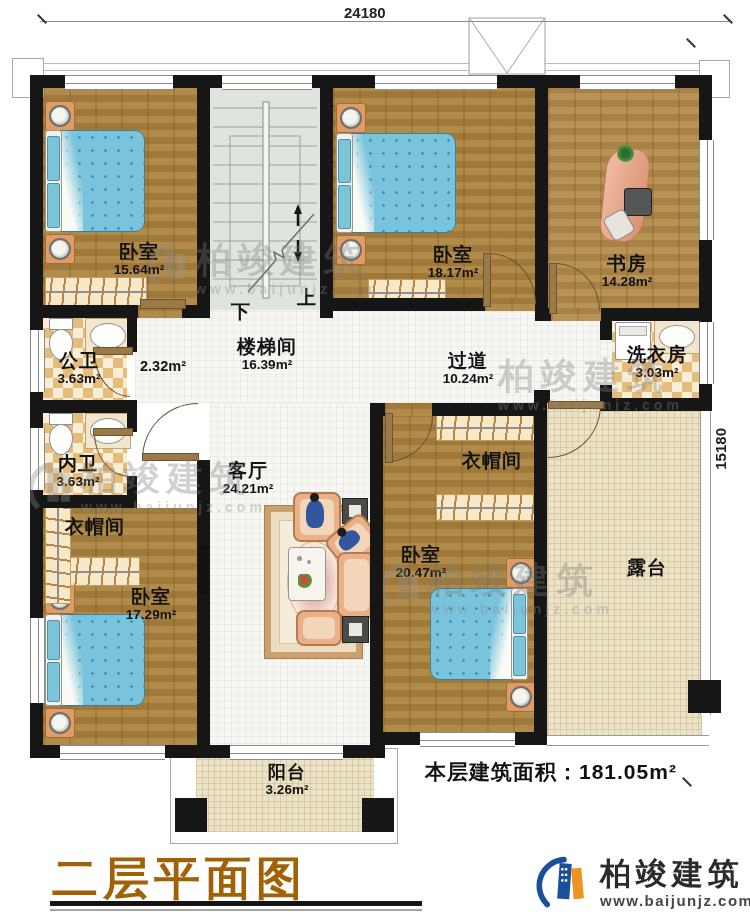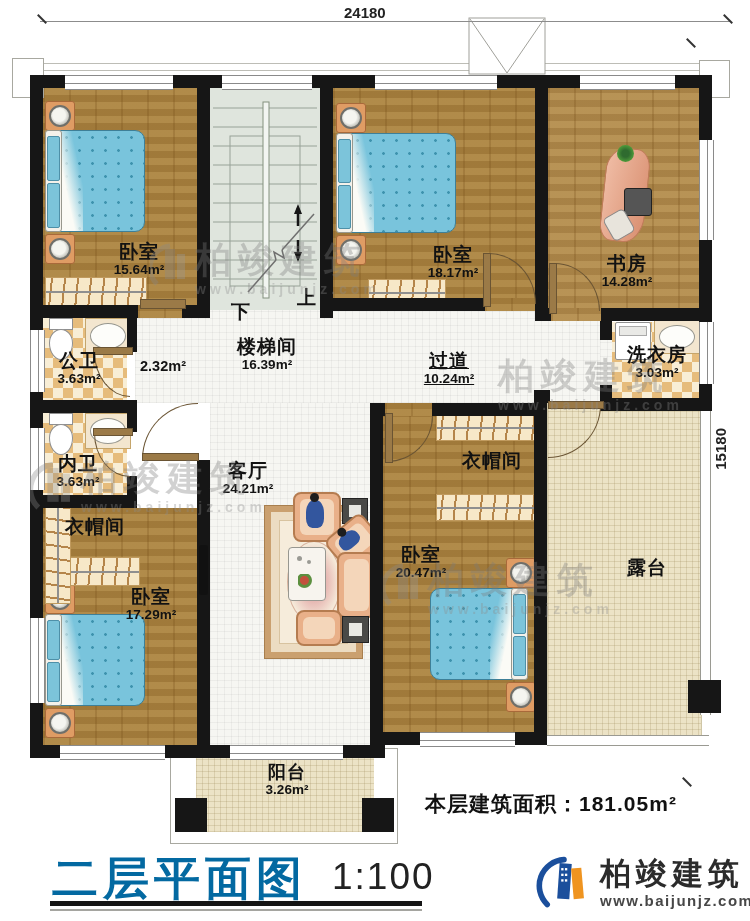--- a/index.html
+++ b/index.html
@@ -81,21 +81,21 @@
   .stairlab{position:absolute;font-size:19px;font-weight:700;color:#121212;z-index:26;}
   
   .wm{position:absolute;display:flex;align-items:flex-start;gap:5px;opacity:.34;z-index:30;pointer-events:none;}
   .wm-name{font-size:36px;font-weight:800;color:#7c7c7c;letter-spacing:7px;line-height:1;}
   .wm-url{font-size:14px;font-weight:700;color:#8d8d8d;letter-spacing:4px;margin-top:3px;}
   
   .dimline{position:absolute;background:#8c8c8c;z-index:3;}
   .dimtext{position:absolute;font-size:15px;font-weight:700;color:#222;background:#fff;padding:0 6px;z-index:4;}
   .tick{position:absolute;width:12px;height:2px;background:#333;transform:rotate(45deg);z-index:4;}
   .stats{position:absolute;color:#111;font-size:21px;font-weight:600;z-index:26;letter-spacing:1px;}
-  .title-cn{position:absolute;font-size:46px;font-weight:900;color:#0369a1;letter-spacing:5px;z-index:26;}
+  .title-cn{position:absolute;font-size:46px;font-weight:900;color:#a16207;letter-spacing:5px;z-index:26;}
   .title-scale{position:absolute;font-size:37px;font-weight:400;color:#222;letter-spacing:2px;z-index:26;}
   .brand{position:absolute;display:flex;align-items:center;gap:8px;z-index:26;}
   .brand-name{font-size:31px;font-weight:900;color:#2b2b2b;letter-spacing:5px;line-height:1;}
   .brand-url{font-size:15px;font-weight:700;color:#474747;letter-spacing:1.5px;margin-top:3px;}
 </style>
 </head>
 <body>
 
 <div id="canvas">
 
@@ -327,21 +327,21 @@
     <span class="rarea" style="font-size:14.5px;">2.32m²</span>
   </div>
   <div class="rlabel" style="left:79px;top:350px;">
     <span class="rname">公卫</span>
     <span class="rarea">3.63m²</span>
   </div>
   <div class="rlabel" style="left:78px;top:453px;">
     <span class="rname">内卫</span>
     <span class="rarea">3.63m²</span>
   </div>
-  <div class="rlabel" style="left:449px;top:350px;text-decoration:underline;">
+  <div class="rlabel" style="left:468px;top:350px;">
     <span class="rname">过道</span>
     <span class="rarea">10.24m²</span>
   </div>
   <div class="rlabel" style="left:657px;top:344px;">
     <span class="rname">洗衣房</span>
     <span class="rarea">3.03m²</span>
   </div>
   <div class="rlabel" style="left:248px;top:460px;">
     <span class="rname">客厅</span>
     <span class="rarea">24.21m²</span>
@@ -393,26 +393,25 @@
   <div class="wm" style="left:383px;top:562px;">
     <svg width="40" height="46" viewBox="0 0 40 46">
       <path d="M7 42 A 22 22 0 0 1 20 4" fill="none" stroke="#8a8a8a" stroke-width="5"></path>
       <rect x="15" y="7" width="10" height="30" fill="#8a8a8a"></rect>
         <rect x="27" y="12" width="8" height="25" fill="#9a9a9a"></rect>
     </svg>
     <div><span class="wm-name">柏竣建筑</span>
          <div class="wm-url">www.baijunjz.com</div></div>
   </div>
 
-  <div class="stats" style="left:425px;top:758px;margin-top:32px;">
+  <div class="stats" style="left:425px;top:758px;">
     <span>本层建筑面积：</span><span>181.05m²</span>
   </div>
 
   <div class="title-cn" style="left:52px;top:848px;">二层平面图</div>
-  <div class="title-scale" style="left:332px;top:856px;">1:100</div>
   <div class="abs" style="left:50px;top:901px;width:372px;height:5px;background:#151515;z-index:26;"></div>
   <div class="abs" style="left:50px;top:909px;width:372px;height:2px;background:#a5a5a0;z-index:26;"></div>
 
   <div class="brand" style="left:536px;top:855px;">
     <svg width="56" height="56" viewBox="0 0 60 58">
       <path d="M12 52 A 28 28 0 0 1 30 4" fill="none" stroke="#1b4f9c" stroke-width="6" stroke-linecap="round"></path>
       <rect x="24" y="8" width="13" height="38" fill="#1b4f9c" transform="rotate(4 30 27)"></rect>
       <rect x="39" y="13" width="11" height="33" fill="#ef9420" transform="rotate(-5 44 30)"></rect>
       <g fill="#fff">
         <rect x="27" y="13" width="2.5" height="2.5"></rect>

